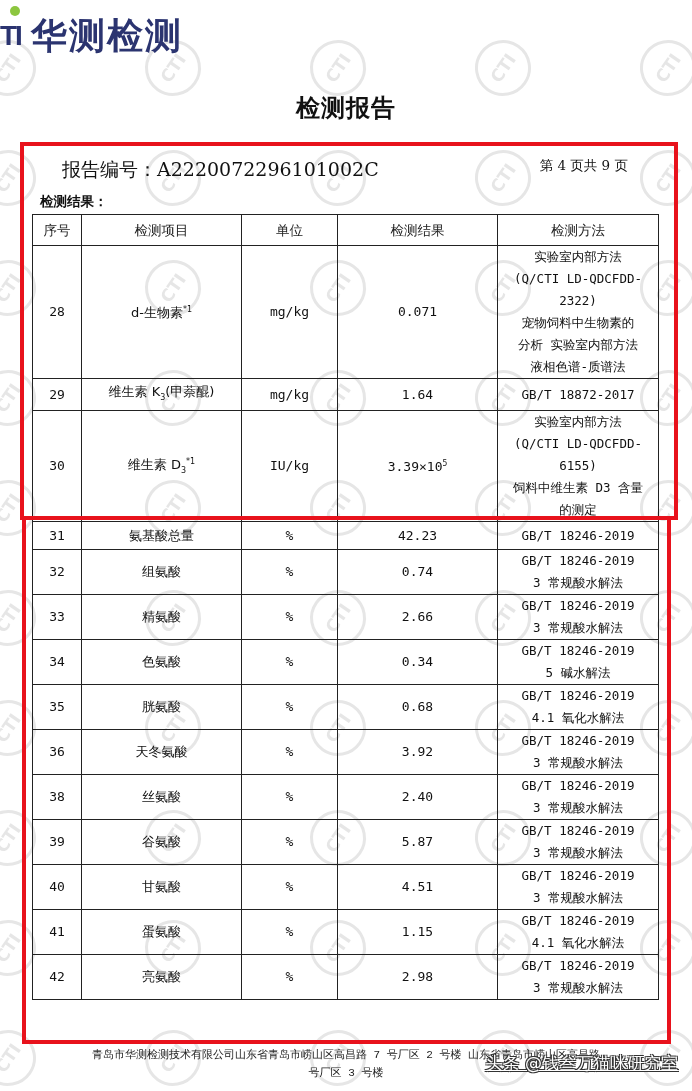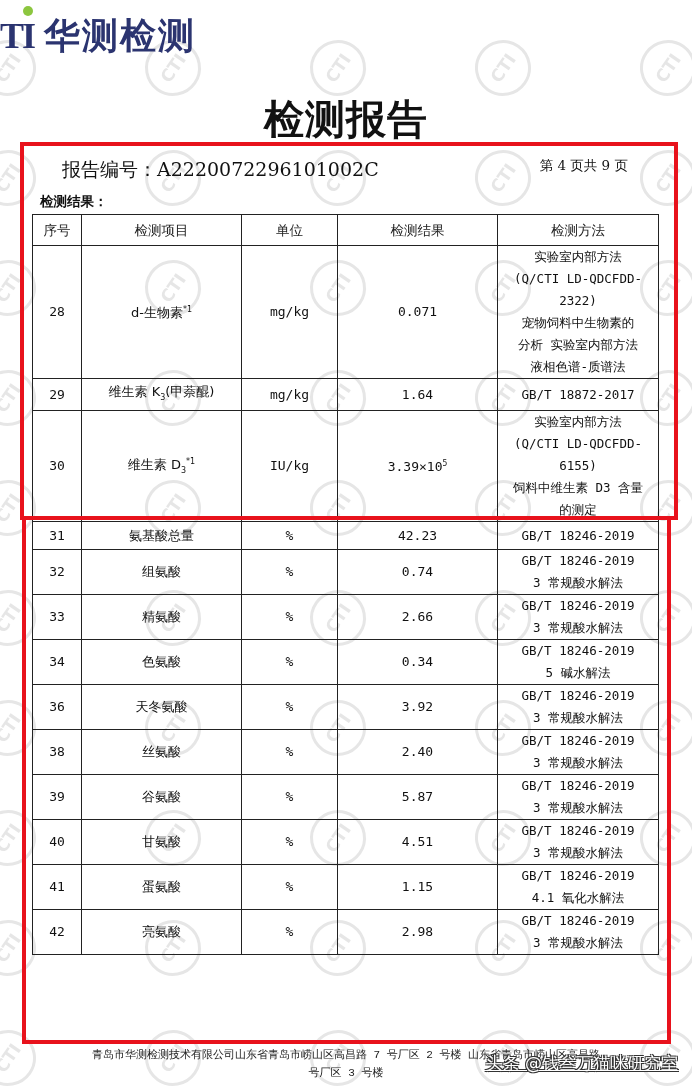--- a/index.html
+++ b/index.html
@@ -5,25 +5,25 @@
   * { box-sizing: border-box; margin: 0; padding: 0; }
   html, body { width: 692px; height: 1091px; background: #ffffff; overflow: hidden; }
   body { position: relative; font-family: "DejaVu Serif", "Liberation Serif", serif; color: #111; }
 
   .watermarks { position: absolute; inset: 0; pointer-events: none; z-index: 0; }
   .wm { position: absolute; width: 56px; height: 56px; border: 3px solid #e6e6e6; border-radius: 50%;
         display: flex; align-items: center; justify-content: center; transform: rotate(-55deg);
         font-family: "DejaVu Sans", sans-serif; font-weight: bold; font-size: 17px; color: #e6e6e6; }
 
   .logo { position: absolute; left: 0; top: 8px; height: 50px; display: flex; align-items: flex-end; z-index: 2; }
-  .logo-mark { font-family: Liberation Serif, serif; font-weight: bold; font-size: 36px; color: #2b3470; letter-spacing: -2px; line-height: 44px; position: relative; }
+  .logo-mark { font-family: Liberation Sans, sans-serif; font-weight: bold; font-size: 28px; color: #2b3470; letter-spacing: -2px; line-height: 44px; position: relative; }
   .logo-dot { position: absolute; right: 1px; top: -8px; width: 10px; height: 10px; border-radius: 50%; background: #8cc63f; }
   .logo-text { font-family: "DejaVu Sans", sans-serif; font-weight: bold; font-size: 36px; color: #2b3470; margin-left: 10px; line-height: 44px; letter-spacing: 2px; }
 
-  .title { position: absolute; left: 0; right: 0; top: 92px; text-align: center; font-family: "DejaVu Sans", sans-serif; font-weight: bold; font-size: 40px; color: #111; z-index: 2; letter-spacing: 1px; }
+  .title { position: absolute; left: 0; right: 0; top: 92px; text-align: center; font-family: "DejaVu Sans", sans-serif; font-weight: bold; font-size: 24px; color: #111; z-index: 2; letter-spacing: 1px; }
 
   .redbox { position: absolute; border: 4px solid #e8121c; z-index: 3; pointer-events: none; }
   .redbox-1 { left: 20px; top: 142px; width: 658px; height: 378px; }
   .redbox-2 { left: 22px; top: 516px; width: 649px; height: 528px; }
 
   .report-no { position: absolute; left: 62px; top: 157px; font-size: 19px; z-index: 2; }
   .page-no { position: absolute; right: 64px; top: 157px; font-size: 13.5px; z-index: 2; }
   .section-label { position: absolute; left: 40px; top: 193px; font-family: "DejaVu Sans", sans-serif; font-weight: bold; font-size: 13.5px; z-index: 2; }
 
   table.results { position: absolute; left: 32px; top: 214px; width: 626px; border-collapse: collapse; z-index: 2; table-layout: fixed; }
@@ -193,20 +193,30 @@
         <td>34</td>
         <td class="item"><span>色氨酸</span></td>
         <td>%</td>
         <td><span>0.34</span></td>
         <td class="method">
           <span>GB/T 18246-2019</span>
           <span>5 碱水解法</span>
         </td>
       </tr>
       <tr style="height: 44px;">
+        <td>35</td>
+        <td class="item"><span>胱氨酸</span></td>
+        <td>%</td>
+        <td><span>0.68</span></td>
+        <td class="method">
+          <span>GB/T 18246-2019</span>
+          <span>4.1  氧化水解法</span>
+        </td>
+      </tr>
+      <tr style="height: 44px;">
         <td>36</td>
         <td class="item"><span>天冬氨酸</span></td>
         <td>%</td>
         <td><span>3.92</span></td>
         <td class="method">
           <span>GB/T 18246-2019</span>
           <span>3 常规酸水解法</span>
         </td>
       </tr>
       <tr style="height: 44px;">

